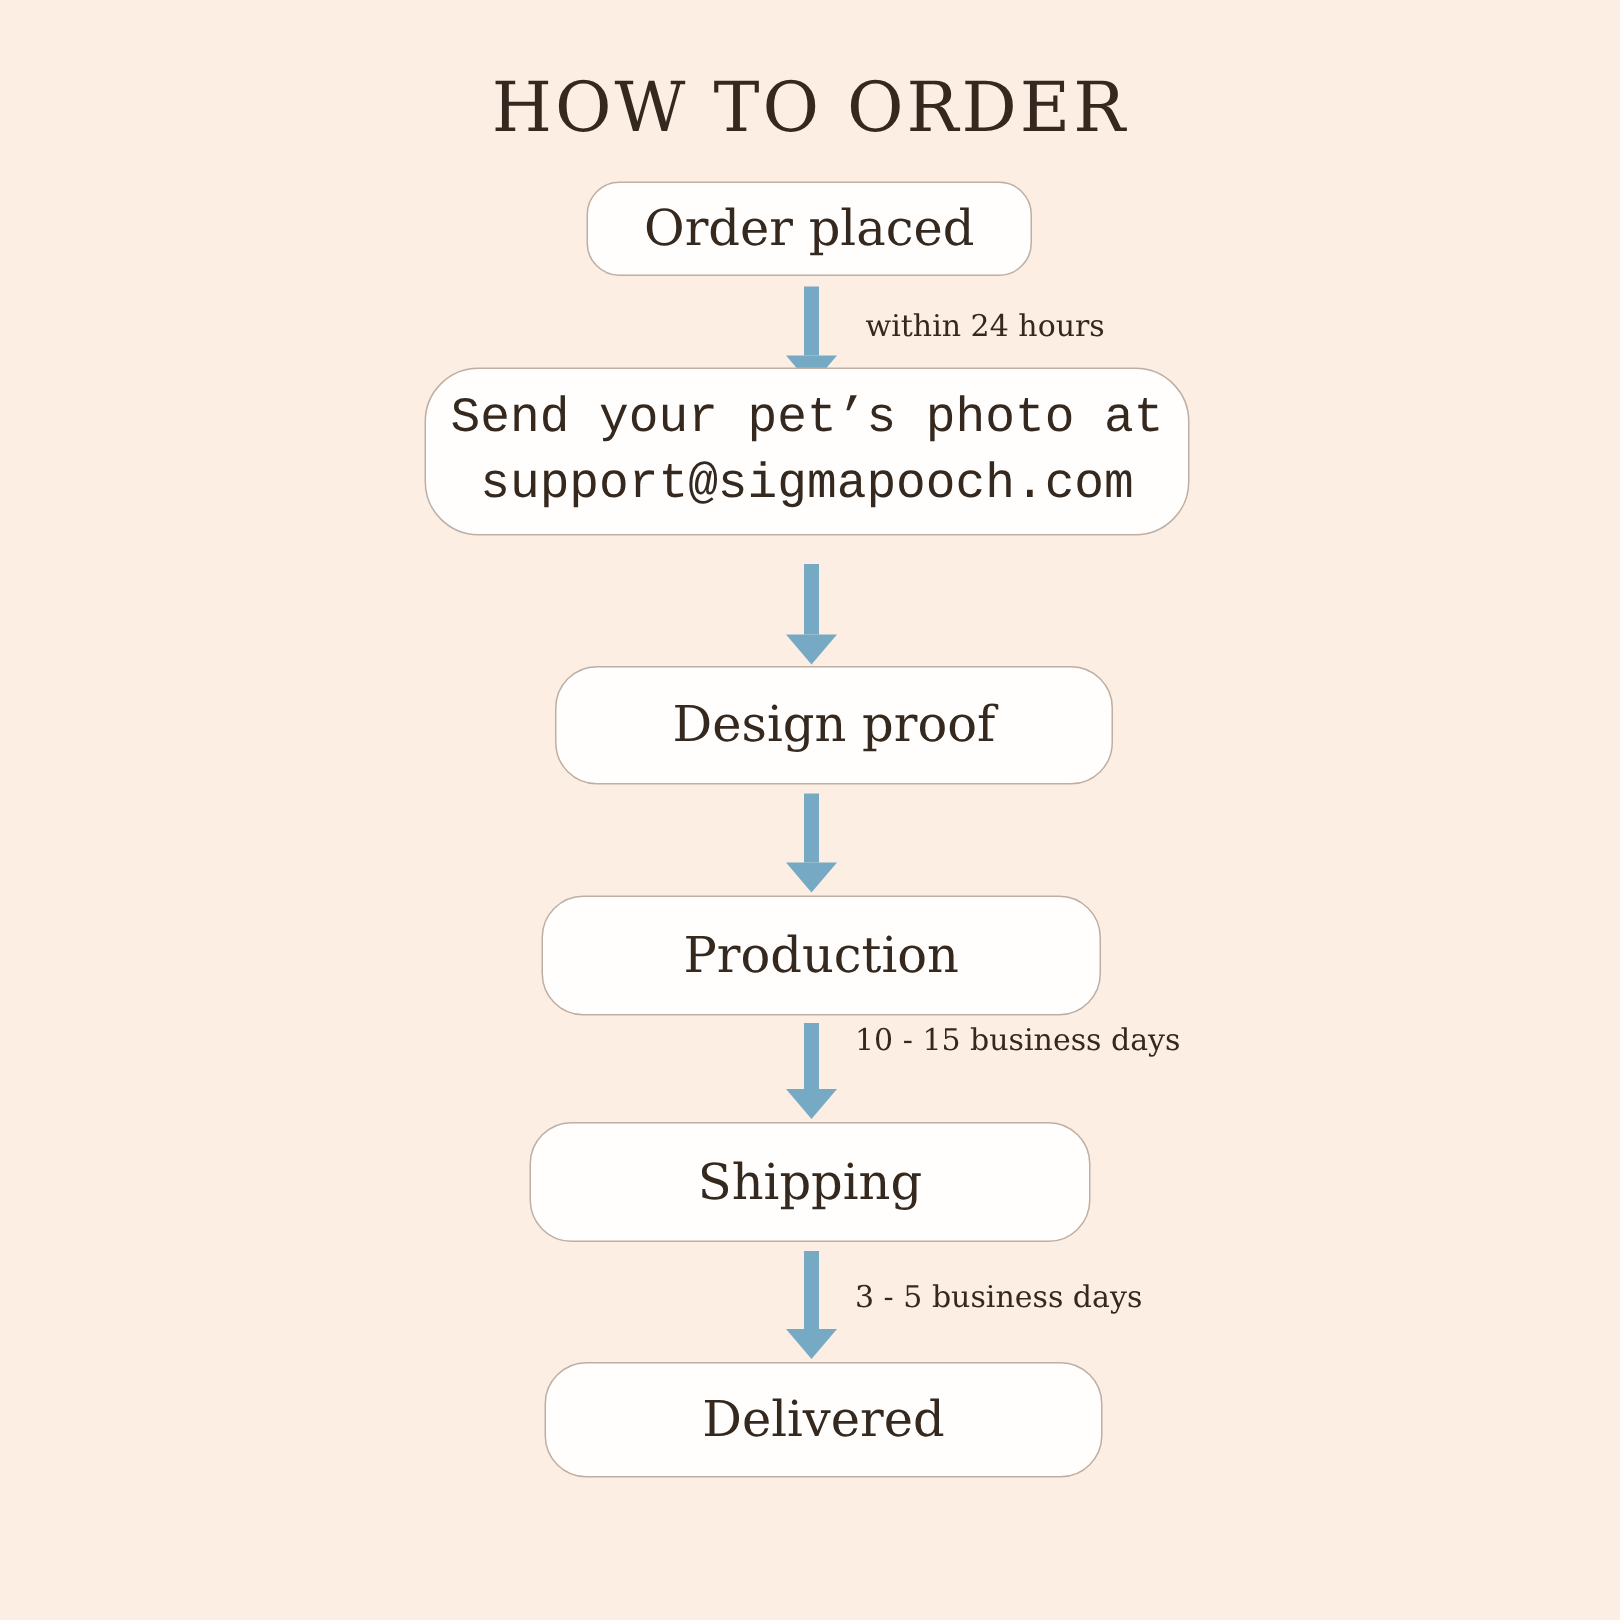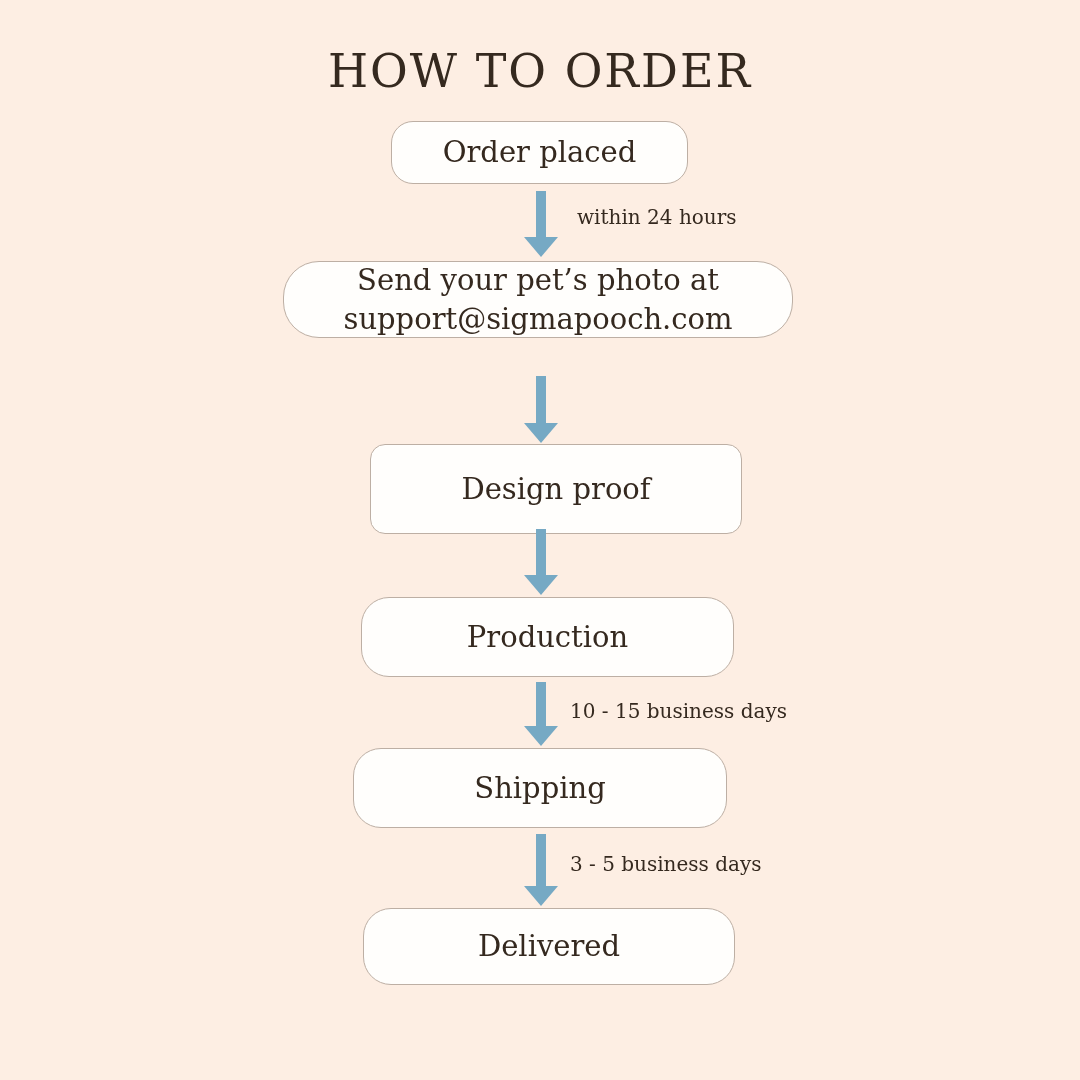--- a/index.html
+++ b/index.html
@@ -32,21 +32,21 @@
   .box {
     position: absolute;
     background: var(--box-fill);
     border: 1px solid var(--box-border);
     display: flex;
     align-items: center;
     justify-content: center;
     text-align: center;
   }
   .box .box-label {
-    font-size: 29px;
+    font-size: 33px;
     line-height: 1.34;
     white-space: pre-line;
     color: var(--ink);
   }
   .arrow {
     position: absolute;
     width: 34px;
     display: flex;
     flex-direction: column;
     align-items: center;
@@ -79,45 +79,45 @@
 
   <div class="box" style="left:391px; top:121px; width:297px; height:63px; border-radius:22px;">
     <span class="box-label">Order placed</span>
   </div>
   <div class="arrow" style="left:524px; top:191px; height:66px;">
     <div class="stem"></div>
     <div class="head"></div>
   </div>
   <div class="arrow-label" style="left:577px; top:200px;">within 24 hours</div>
 
-  <div class="box" style="left:283px; top:261px; width:510px; height:77px; border-radius:36px;">
+  <div class="box" style="left:283px; top:245px; width:510px; height:112px; border-radius:36px;font-family:Liberation Mono, monospace;">
     <span class="box-label">Send your pet’s photo at
 support@sigmapooch.com</span>
   </div>
   <div class="arrow" style="left:524px; top:376px; height:67px;">
     <div class="stem"></div>
     <div class="head"></div>
   </div>
 
-  <div class="box" style="left:370px; top:444px; width:372px; height:90px; border-radius:15px;justify-content:center;">
+  <div class="box" style="left:370px; top:444px; width:372px; height:79px; border-radius:28px;justify-content:center;">
     <span class="box-label">Design proof</span>
   </div>
   <div class="arrow" style="left:524px; top:529px; height:66px;">
     <div class="stem"></div>
     <div class="head"></div>
   </div>
 
   <div class="box" style="left:361px; top:597px; width:373px; height:80px; border-radius:28px;text-align:right;">
     <span class="box-label">Production</span>
   </div>
   <div class="arrow" style="left:524px; top:682px; height:64px;">
     <div class="stem"></div>
     <div class="head"></div>
   </div>
-  <div class="arrow-label" style="left:570px; top:694px;">10 - 15 business days</div>
+  <div class="arrow-label" style="left:570px; top:676px;">10 - 15 business days</div>
 
   <div class="box" style="left:353px; top:748px; width:374px; height:80px; border-radius:28px;">
     <span class="box-label">Shipping</span>
   </div>
   <div class="arrow" style="left:524px; top:834px; height:72px;">
     <div class="stem"></div>
     <div class="head"></div>
   </div>
   <div class="arrow-label" style="left:570px; top:847px;">3 - 5 business days</div>
 

